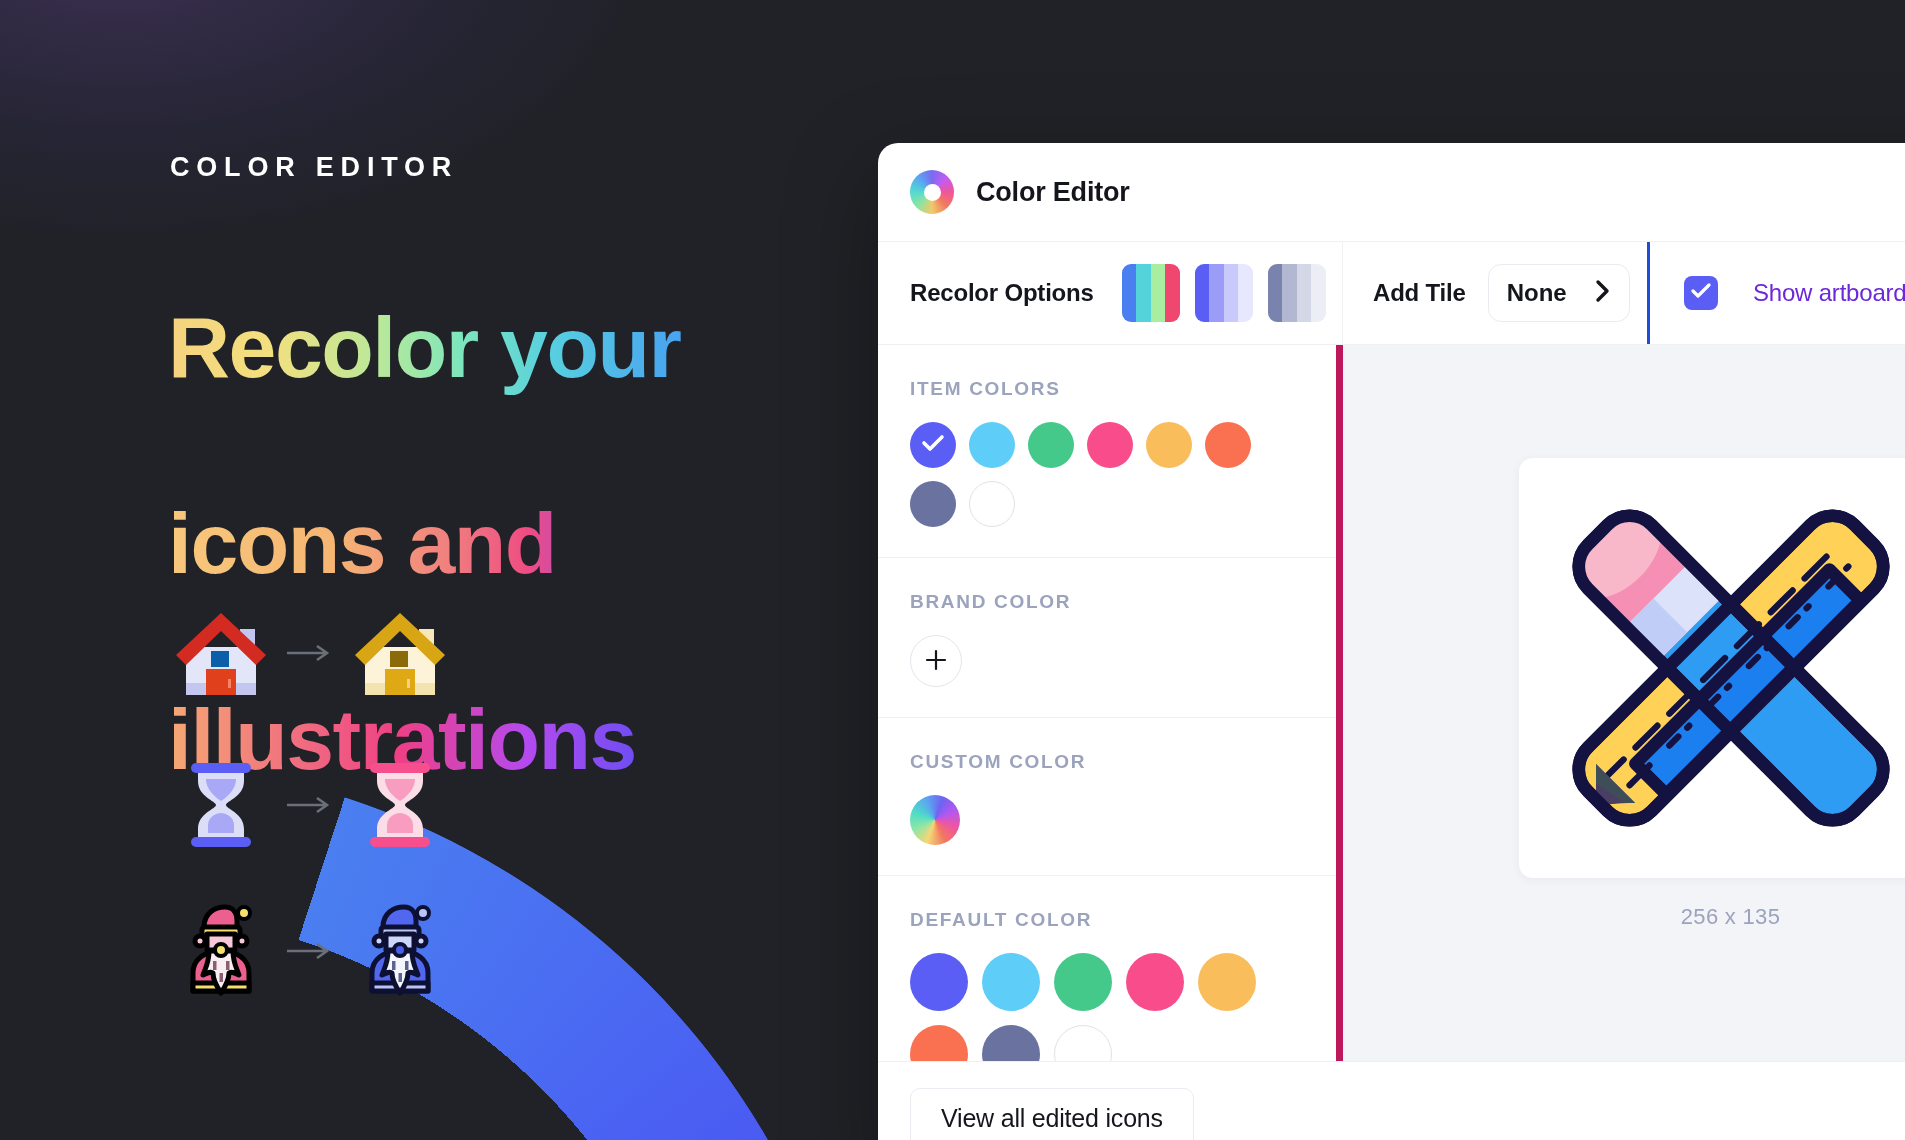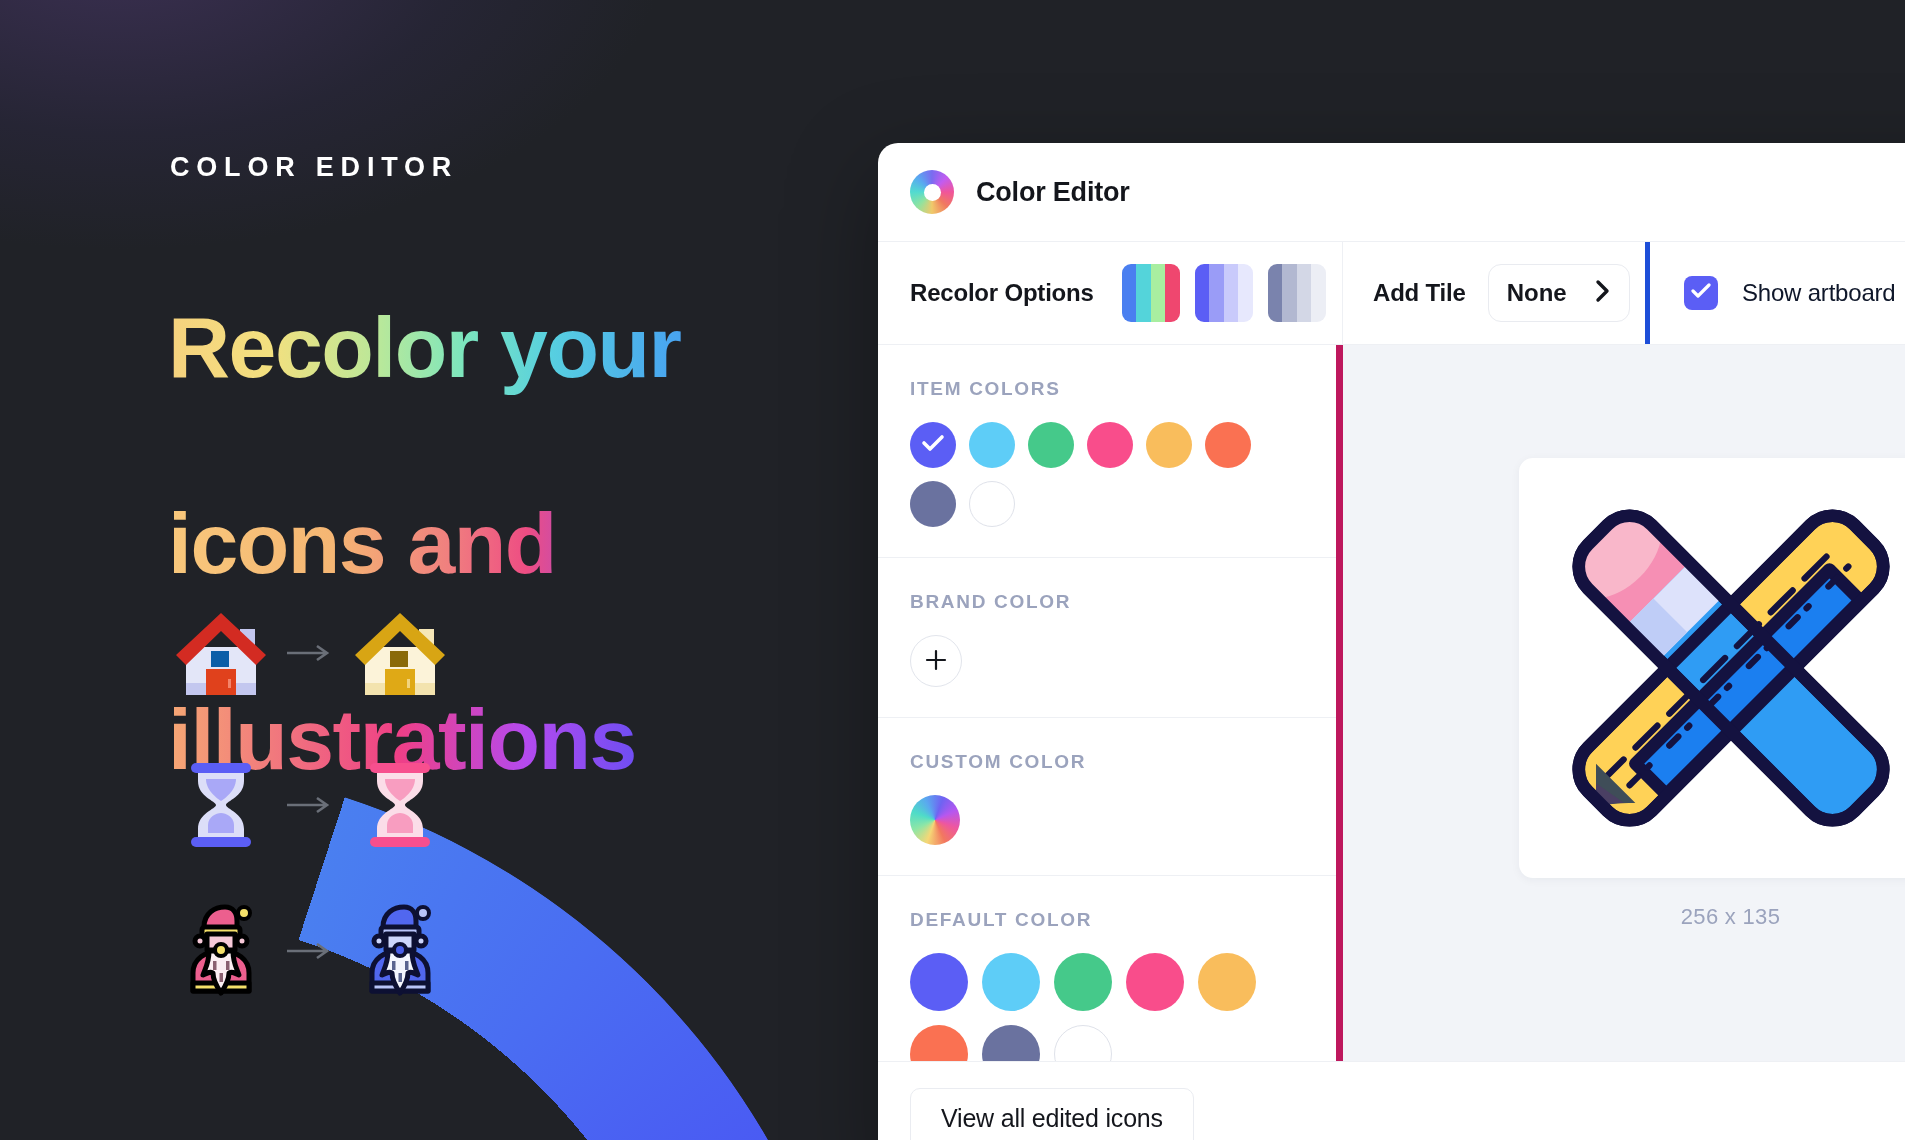--- a/index.html
+++ b/index.html
@@ -72,32 +72,32 @@
     background:conic-gradient(from 180deg,#f0c96a,#8fe3a0,#52dbd0,#59a8f0,#7a6bf0,#c25cf0,#f0559a,#f07a5f,#f0c96a);
     display:flex;align-items:center;justify-content:center;flex:none;}
   #app-logo .hole{width:17px;height:17px;border-radius:50%;background:#fff;}
   #app-title{margin-left:22px;font-size:27px;font-weight:700;color:#14161c;letter-spacing:-.2px;}
 
   
   #toolbar{height:102px;display:flex;align-items:stretch;
     border-top:1px solid #eef0f4;border-bottom:1px solid #eef0f4;}
   .tb-cell{display:flex;align-items:center;height:100%;box-sizing:border-box;}
   #tb-recolor{padding-left:32px;width:465px;border-right:1px solid #eef0f4;}
-  #tb-addtile{padding-left:30px;width:307px;border-right:5px solid #1d4ed8;}
+  #tb-addtile{padding-left:30px;width:307px;border-right:3px solid #1d4ed8;}
   #tb-artboard{padding-left:34px;flex:1;}
   .tb-label{font-size:24px;font-weight:700;color:#14161c;letter-spacing:-.2px;}
   #palette-set{display:flex;gap:15px;margin-left:28px;}
   .palette{width:58px;height:58px;border-radius:9px;overflow:hidden;display:flex;}
   .palette span{flex:1;height:100%;display:block;}
   #none-select{
     margin-left:22px;width:142px;height:58px;border:1px solid #e9ebf0;border-radius:13px;
     display:flex;align-items:center;justify-content:space-between;padding:0 18px;box-sizing:border-box;}
   #none-select .val{font-size:24px;font-weight:700;color:#14161c;}
   #chk{width:34px;height:34px;border-radius:8px;background:#5b5ef5;display:flex;align-items:center;justify-content:center;flex:none;}
-  #artboard-label{margin-left:24px;font-size:24px;color:#0f172a;letter-spacing:-.2px;}
+  #artboard-label{margin-left:35px;font-size:24px;color:#6d28d9;letter-spacing:-.2px;}
 
   
   #body{display:flex;height:calc(1030px - 98px - 102px - 114px);}
   #sidebar{width:465px;border-right:7px solid #be185d;box-sizing:border-box;overflow:hidden;}
   .sec{padding:0 32px;box-sizing:border-box;border-bottom:1px solid #eef0f4;}
   .sec-title{font-size:19px;font-weight:700;letter-spacing:1.7px;color:#9ba3bd;padding-top:33px;}
   .swatch-row{display:flex;gap:13px;padding:22px 0 30px;flex-wrap:wrap;}
   .sw{width:46px;height:46px;border-radius:50%;flex:none;display:flex;align-items:center;justify-content:center;box-sizing:border-box;}
   .sw.empty{background:#fff;border:1.5px solid #dfe2ea;}
   .sw-lg{width:58px;height:58px;border-radius:50%;flex:none;box-sizing:border-box;}

